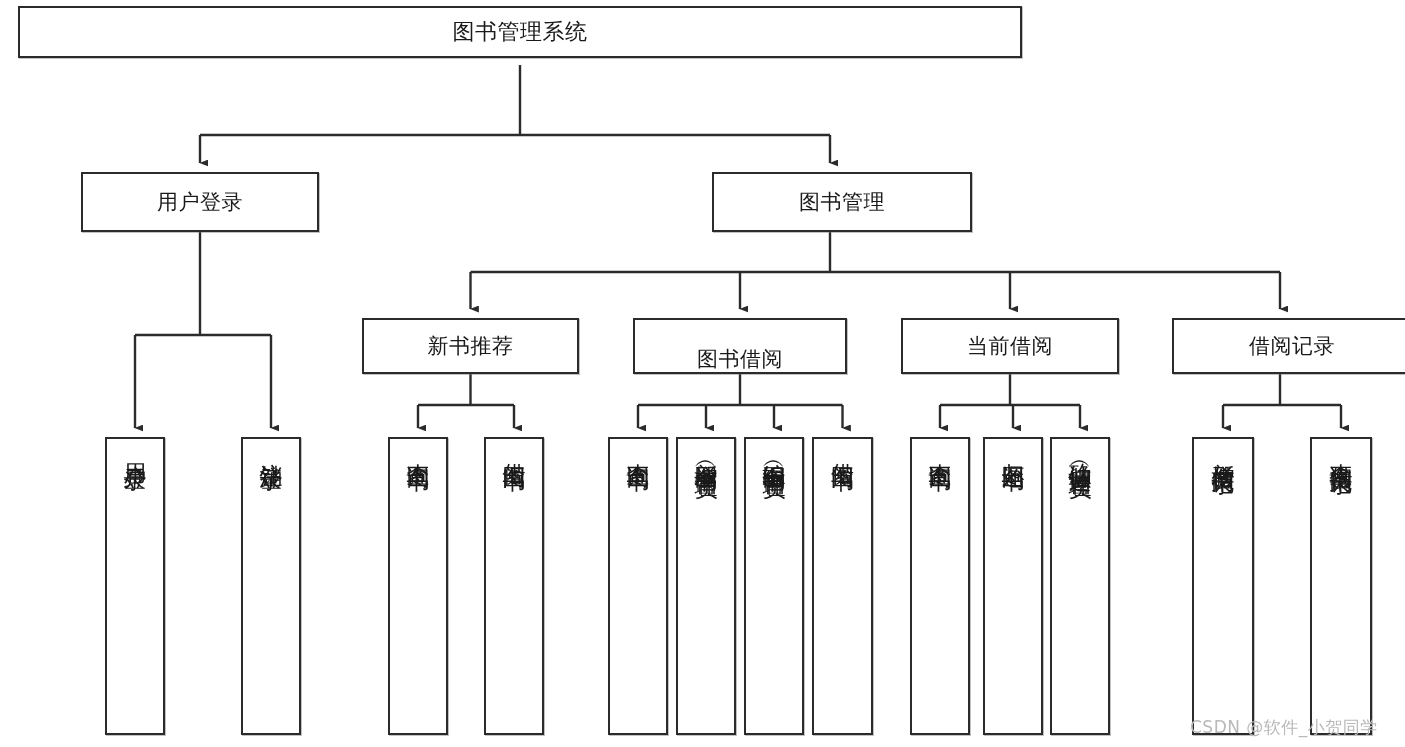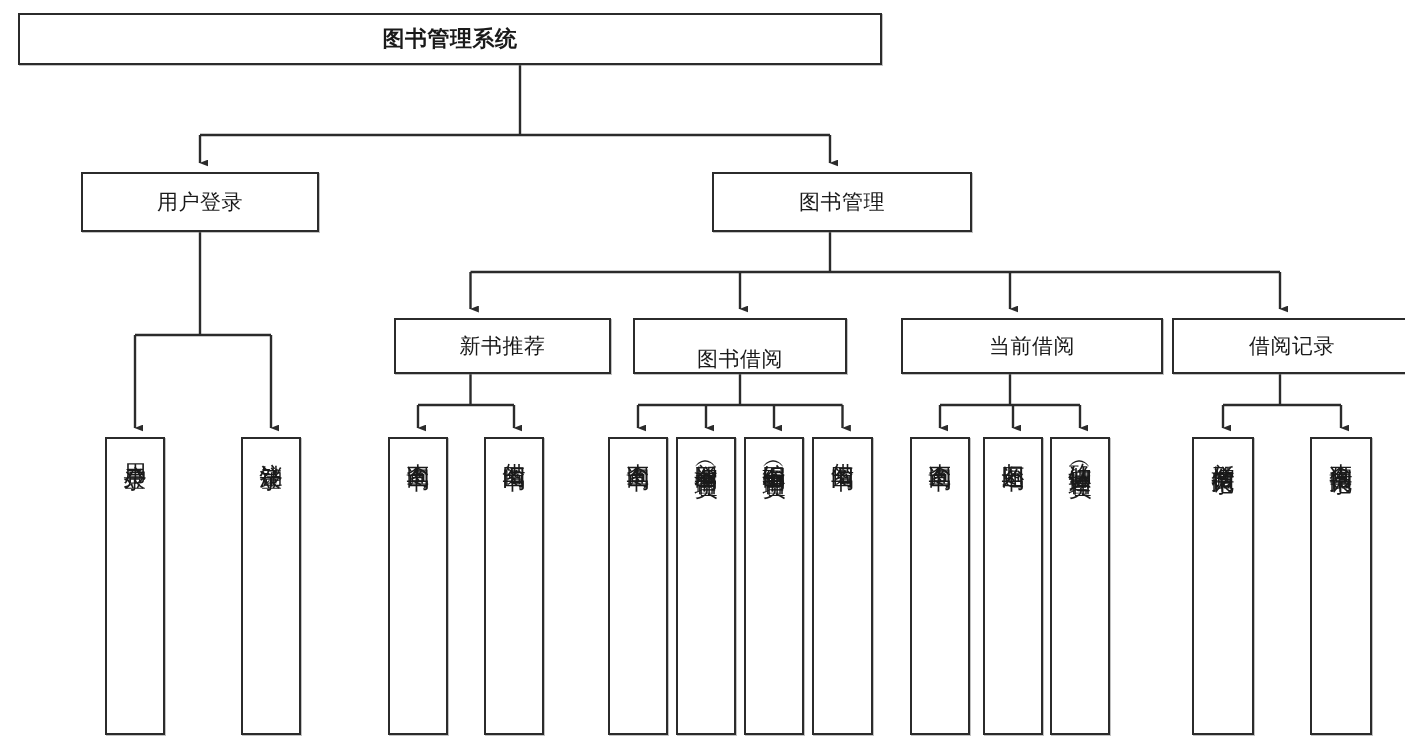--- a/index.html
+++ b/index.html
@@ -114,36 +114,36 @@
         <path d="M1013,405 L1013,428" marker-end="url(#arrowhead)"></path>
         <path d="M1080,405 L1080,428" marker-end="url(#arrowhead)"></path>
         <path d="M1280,374 L1280,405"></path>
         <path d="M1223,405 L1341,405"></path>
         <path d="M1223,405 L1223,428" marker-end="url(#arrowhead)"></path>
         <path d="M1341,405 L1341,428" marker-end="url(#arrowhead)"></path>
       </g>
   </svg>
 
   <div id="nodes-layer">
-      <div class="node h root" style="left: 18px; top: 13px; width: 864px; height: 52px; font-weight: bold;">
+      <div class="node h root" style="left: 18px; top: 6px; width: 1004px; height: 52px;">
         <span class="lbl">图书管理系统</span>
       </div>
       <div class="node h" style="left: 81px; top: 172px; width: 238px; height: 60px;">
         <span class="lbl">用户登录</span>
       </div>
       <div class="node h" style="left: 712px; top: 172px; width: 260px; height: 60px;">
         <span class="lbl">图书管理</span>
       </div>
-      <div class="node h" style="left: 362px; top: 318px; width: 217px; height: 56px; margin-left: 32px;">
+      <div class="node h" style="left: 362px; top: 318px; width: 217px; height: 56px;">
         <span class="lbl">新书推荐</span>
       </div>
       <div class="node h" style="left: 633px; top: 318px; width: 214px; height: 56px; align-items: flex-end;">
         <span class="lbl">图书借阅</span>
       </div>
-      <div class="node h" style="left: 901px; top: 318px; width: 262px; height: 56px;">
+      <div class="node h" style="left: 901px; top: 318px; width: 218px; height: 56px;">
         <span class="lbl">当前借阅</span>
       </div>
       <div class="node h" style="left: 1172px; top: 318px; width: 240px; height: 56px;">
         <span class="lbl">借阅记录</span>
       </div>
       <div class="node v" style="left: 105px; top: 437px; width: 60px; height: 298px;">
         <span class="lbl">用户登录</span>
       </div>
       <div class="node v" style="left: 241px; top: 437px; width: 60px; height: 298px;">
         <span class="lbl">注销登录</span>
@@ -176,13 +176,14 @@
         <span class="lbl">确认归还（管理员）</span>
       </div>
       <div class="node v" style="left: 1192px; top: 437px; width: 62px; height: 298px;">
         <span class="lbl">新增借阅记录</span>
       </div>
       <div class="node v" style="left: 1310px; top: 437px; width: 62px; height: 298px;">
         <span class="lbl">查询借阅记录</span>
       </div>
     </div>
 
+  <div class="watermark" style="left: 1190px; top: 716px;">CSDN @软件_小贺同学</div>
 </div>
 
 </body></html>

